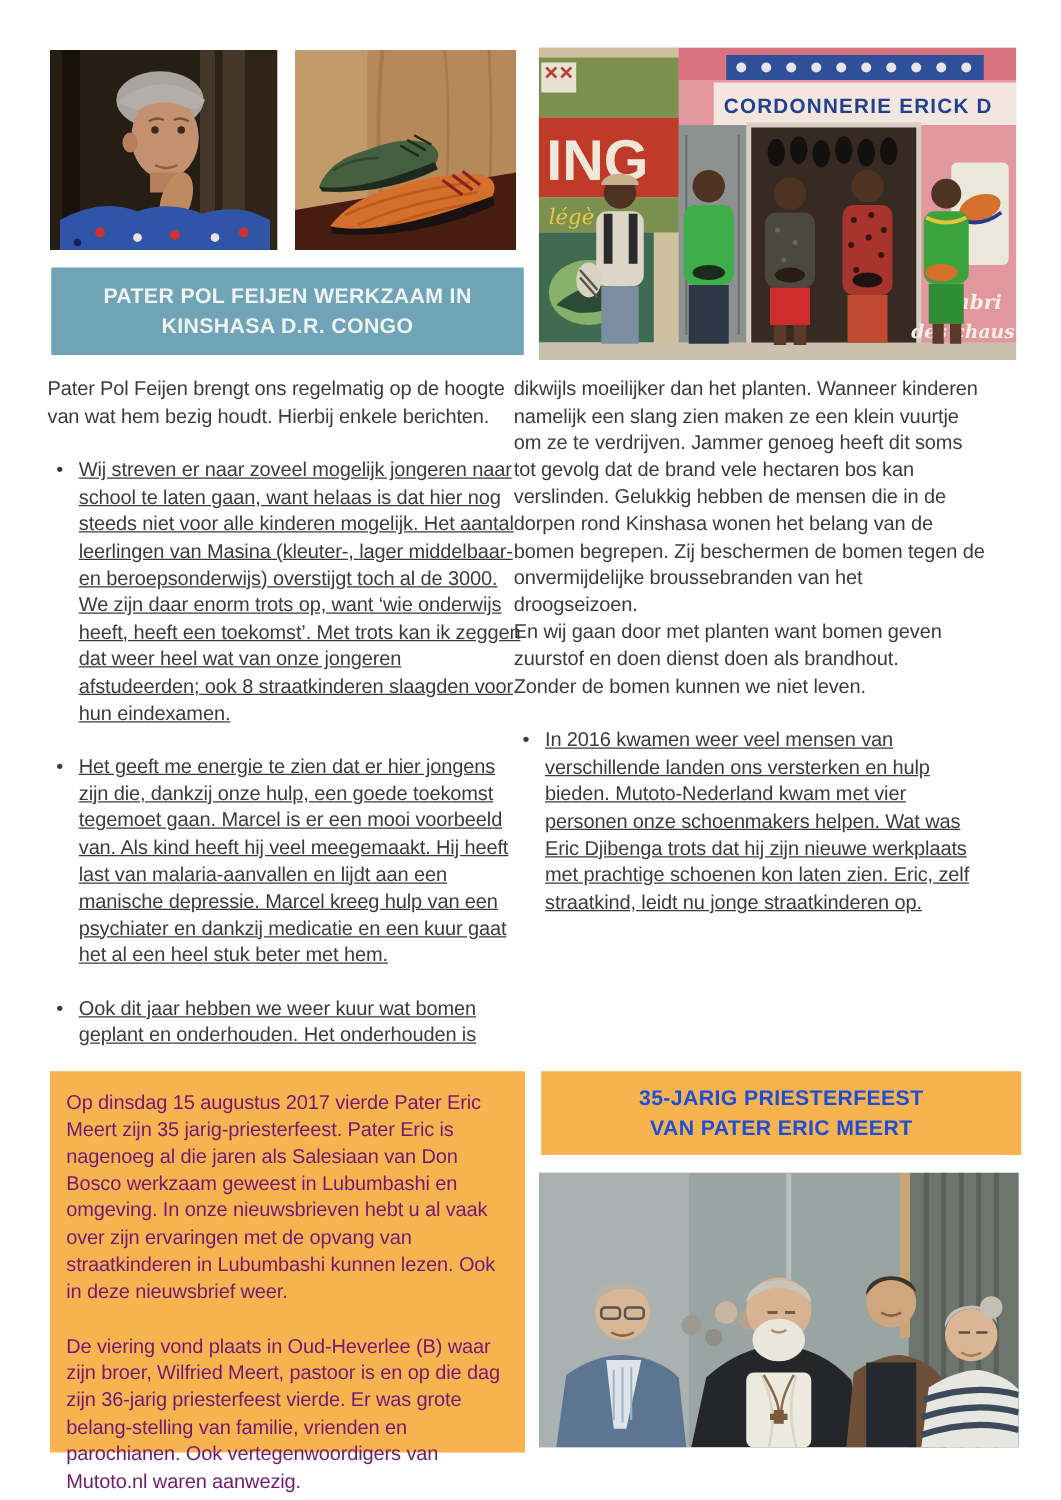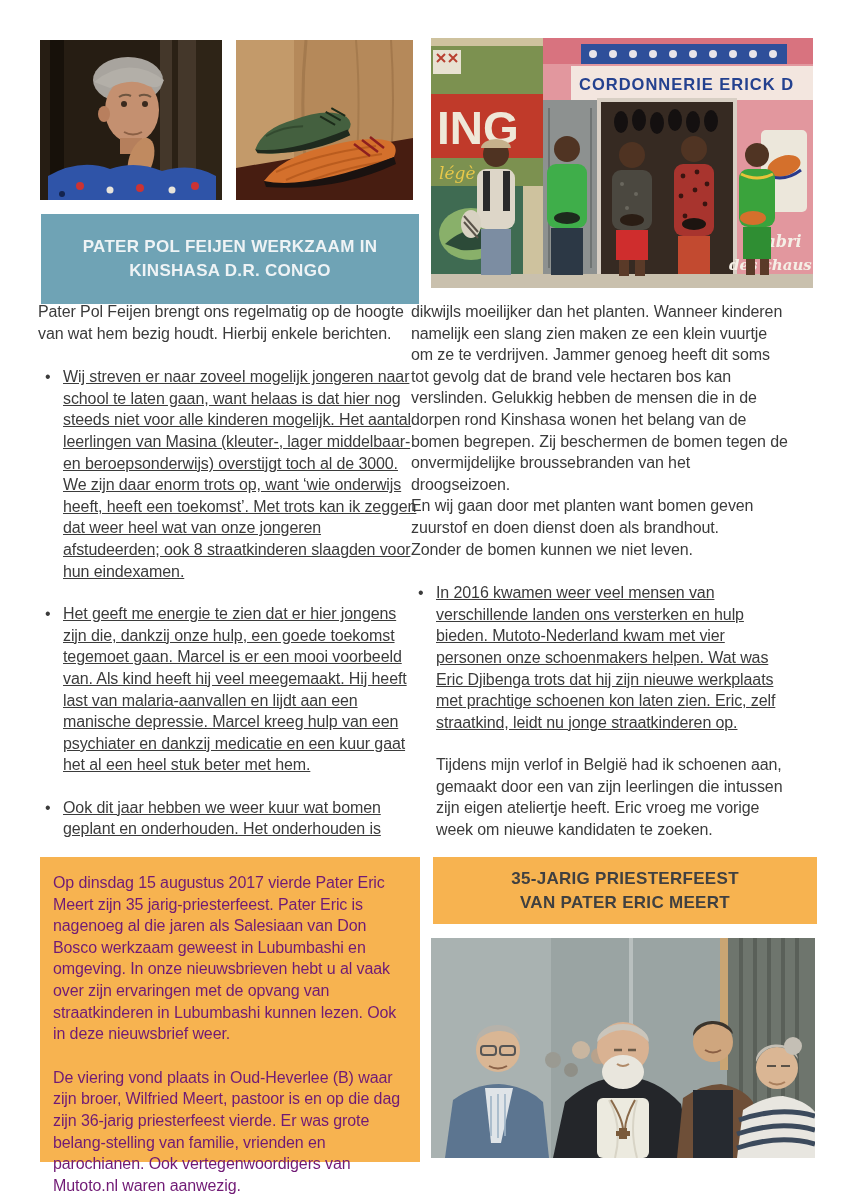--- a/index.html
+++ b/index.html
@@ -10,31 +10,31 @@
   .abs{position:absolute;}
   .photo{overflow:hidden;background:#ddd;}
   .photo svg{display:block;}
 
   .band-title{
     display:flex;align-items:center;justify-content:center;text-align:center;
     font-weight:bold;font-size:17px;line-height:24px;letter-spacing:.3px;
     white-space:pre-line;
   }
   .teal{background:#6FA3B5;color:#EEF3F5;}
-  .orange{background:#F7B350;color:#404040;}
+  .orange{background:#F7B350;color:#1d4ed8;}
 
   .body-text{font-size:16px;line-height:21.6px;letter-spacing:-0.1px;color:#3b3b3b;}
   .para{margin:0 0 22px 0;white-space:pre-line;}
   .para:last-child{margin-bottom:0;}
   ul.bullets{list-style:none;margin:0;padding:0;text-decoration:underline;}
   ul.bullets li{position:relative;padding-left:25px;margin-bottom:21px;white-space:pre-line;}
   ul.bullets li::before{content:"\2022";position:absolute;left:7px;top:0;}
   .indented{padding-left:25px;}
 
-  #teal-header{left:41px;top:214px;width:378px;height:90px;}
+  #teal-header{left:41px;top:214px;width:378px;height:70px;}
   #photo-man{left:40px;top:40px;width:182px;height:160px;}
   #photo-shoes{left:236px;top:40px;width:177px;height:160px;}
   #photo-shop{left:431px;top:38px;width:382px;height:250px;}
   #left-col{left:38px;top:301px;width:382px;}
   #right-col{left:411px;top:301px;width:380px;}
   #orange-box{left:40px;top:857px;width:380px;height:305px;box-sizing:border-box;padding:15px 13px 0 13px;}
   #orange-box .para{color:#701a75;}
   #orange-header{left:433px;top:857px;width:384px;height:67px;}
   #photo-four{left:431px;top:938px;width:384px;height:220px;}
 </style>
@@ -208,21 +208,20 @@
   </ul>
 </div>
 
 <div id="right-col" class="abs body-text">
   <p class="para">dikwijls moeilijker dan het planten. Wanneer kinderen namelijk een slang zien maken ze een klein vuurtje om ze te verdrijven. Jammer genoeg heeft dit soms tot gevolg dat de brand vele hectaren bos kan verslinden. Gelukkig hebben de mensen die in de dorpen rond Kinshasa wonen het belang van de bomen begrepen. Zij beschermen de bomen tegen de onvermijdelijke broussebranden van het droogseizoen.
 En wij gaan door met planten want bomen geven zuurstof en doen dienst doen als brandhout.
 Zonder de bomen kunnen we niet leven.</p>
   <ul class="bullets">
     <li>In 2016 kwamen weer veel mensen van verschillende landen ons versterken en hulp bieden. Mutoto-Nederland kwam met vier personen onze schoenmakers helpen. Wat was Eric Djibenga trots dat hij zijn nieuwe werkplaats met prachtige schoenen kon laten zien. Eric, zelf straatkind, leidt nu jonge straatkinderen op.</li>
   </ul>
-  <p class="para indented">Tijdens mijn verlof in België had ik schoenen aan, gemaakt door een van zijn leerlingen die intussen zijn eigen ateliertje heeft. Eric vroeg me vorige week om nieuwe kandidaten te zoeken.</p>
 </div>
 
 <div id="orange-box" class="abs body-text orange">
   <p class="para">Op dinsdag 15 augustus 2017 vierde Pater Eric Meert zijn 35 jarig-priesterfeest. Pater Eric is nagenoeg al die jaren als Salesiaan van Don Bosco werkzaam geweest in Lubumbashi en omgeving. In onze nieuwsbrieven hebt u al vaak over zijn ervaringen met de opvang van straatkinderen in Lubumbashi kunnen lezen. Ook in deze nieuwsbrief weer.</p>
   <p class="para">De viering vond plaats in Oud-Heverlee (B) waar zijn broer, Wilfried Meert, pastoor is en op die dag zijn 36-jarig priesterfeest vierde. Er was grote belang-stelling van familie, vrienden en parochianen. Ook vertegenwoordigers van Mutoto.nl  waren aanwezig.</p>
 </div>
 
 <div id="orange-header" class="abs band-title orange">35-JARIG PRIESTERFEEST
 VAN PATER ERIC MEERT</div>
 

